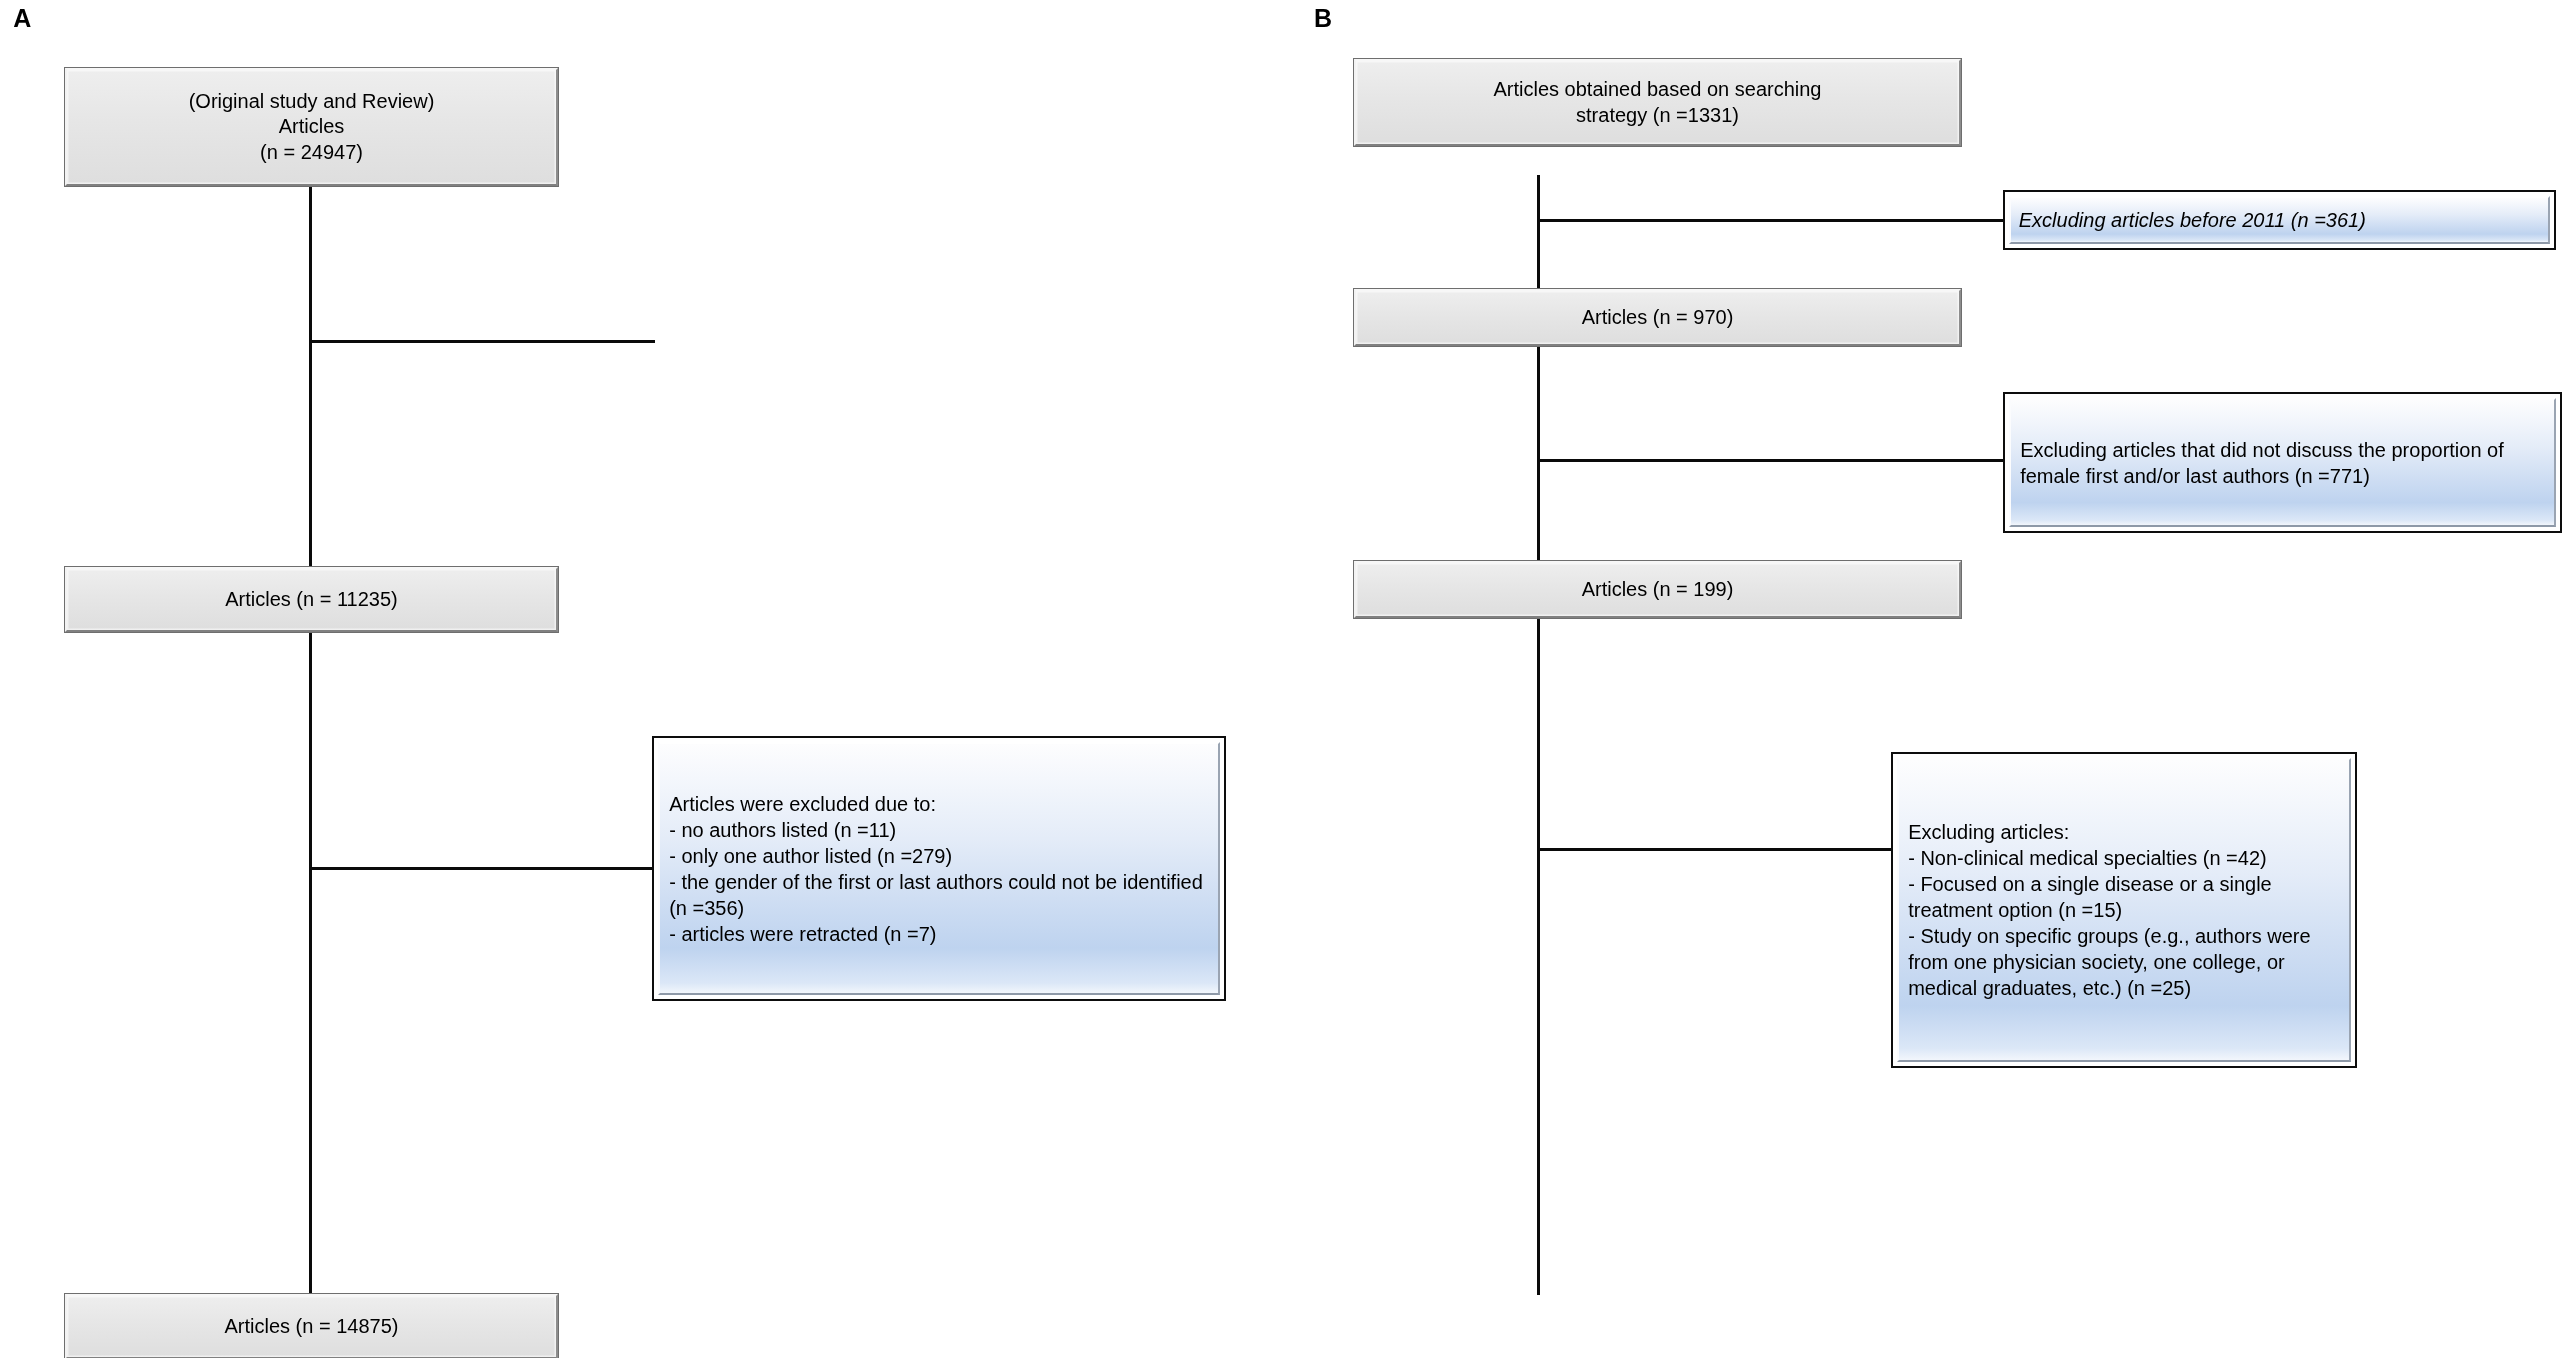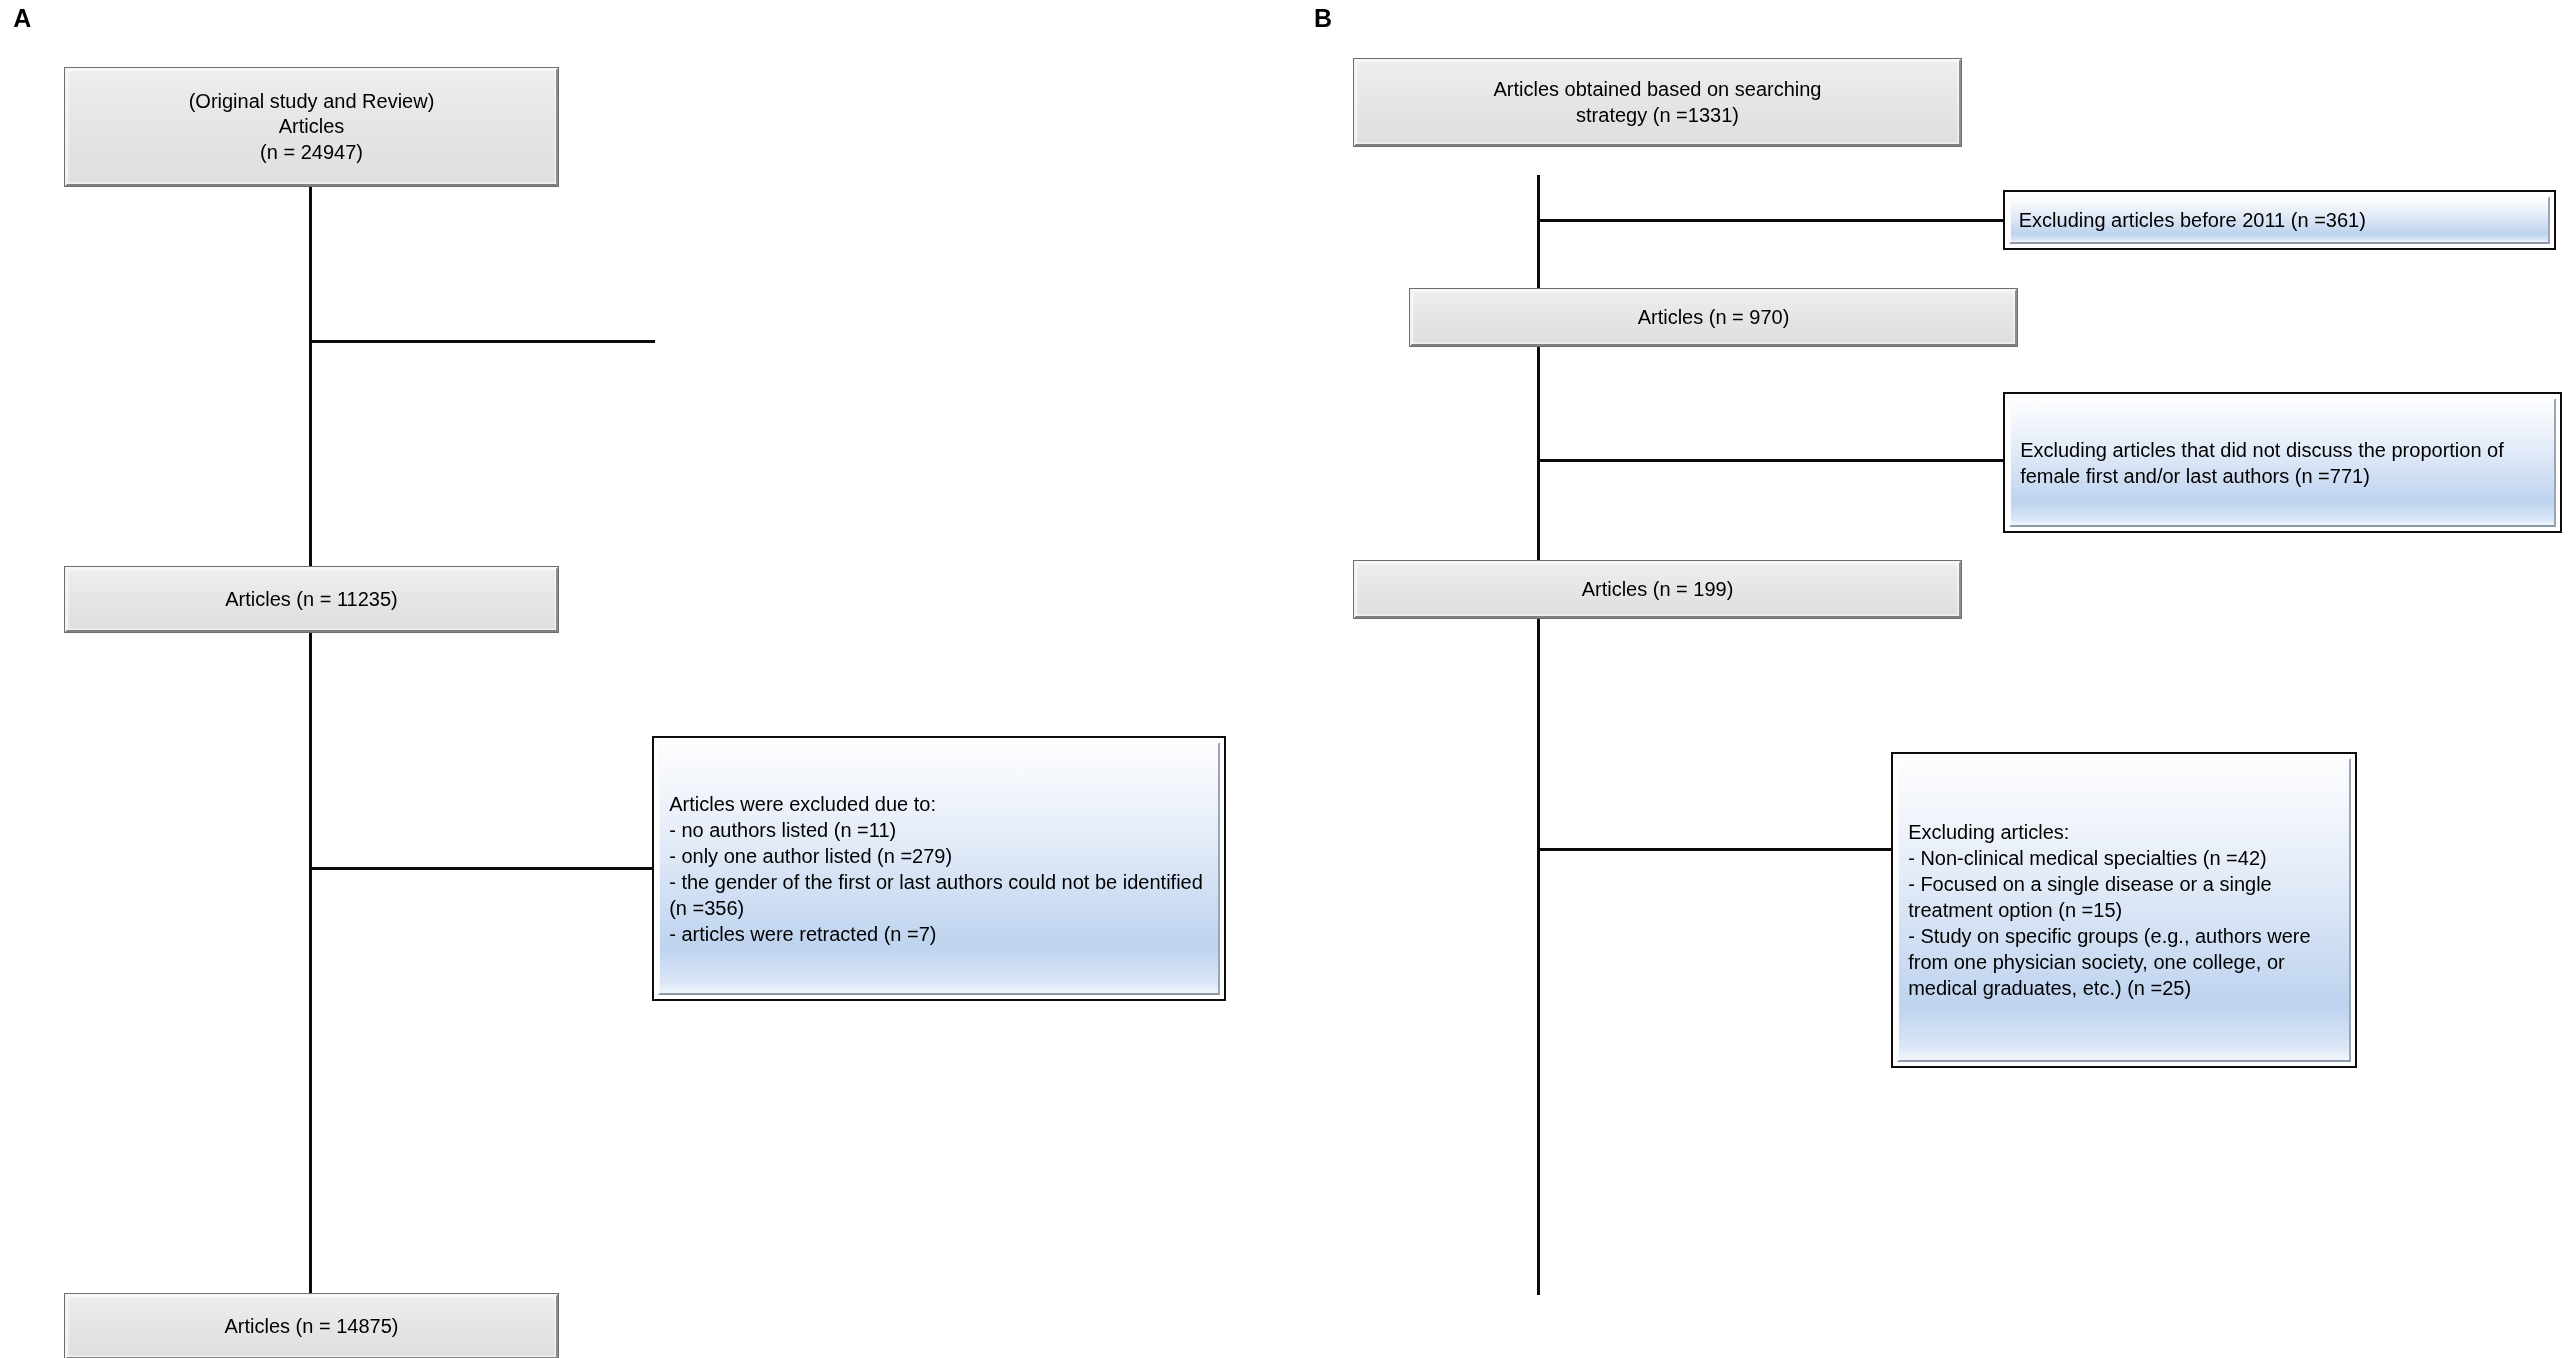--- a/index.html
+++ b/index.html
@@ -139,27 +139,27 @@
 
   <div class="vline" style="left:1537px; top:175px; height:1120px;"></div>
 
   <div class="box-grey" style="left:1354px; top:59px; width:607px; height:87px;">
     <span class="txt">Articles obtained based on searching
 strategy (n =1331)</span>
   </div>
 
   <div class="hline" style="left:1537px; top:219px; width:468px;"></div>
 
-  <div class="box-blue single" style="left:2003px; top:190px; width:553px; height:60px;">
+  <div class="box-blue single" style="left:2003px; top:190px; width:553px; height:60px;font-style:italic;">
     <div class="inner center-v">
       <span class="txt">Excluding articles before 2011 (n =361)</span>
     </div>
   </div>
 
-  <div class="box-grey" style="left:1410px; top:289px; width:607px; height:57px;text-align:center;">
+  <div class="box-grey" style="left:1354px; top:289px; width:607px; height:57px;text-align:center;">
     <span class="txt">Articles (n = 970)</span>
   </div>
 
   <div class="hline" style="left:1537px; top:459px; width:468px;"></div>
 
   <div class="box-blue" style="left:2003px; top:392px; width:559px; height:141px;">
     <div class="inner">
       <span class="txt">Excluding articles that did not discuss the proportion of female first and/or last authors (n =771)</span>
     </div>
   </div>

